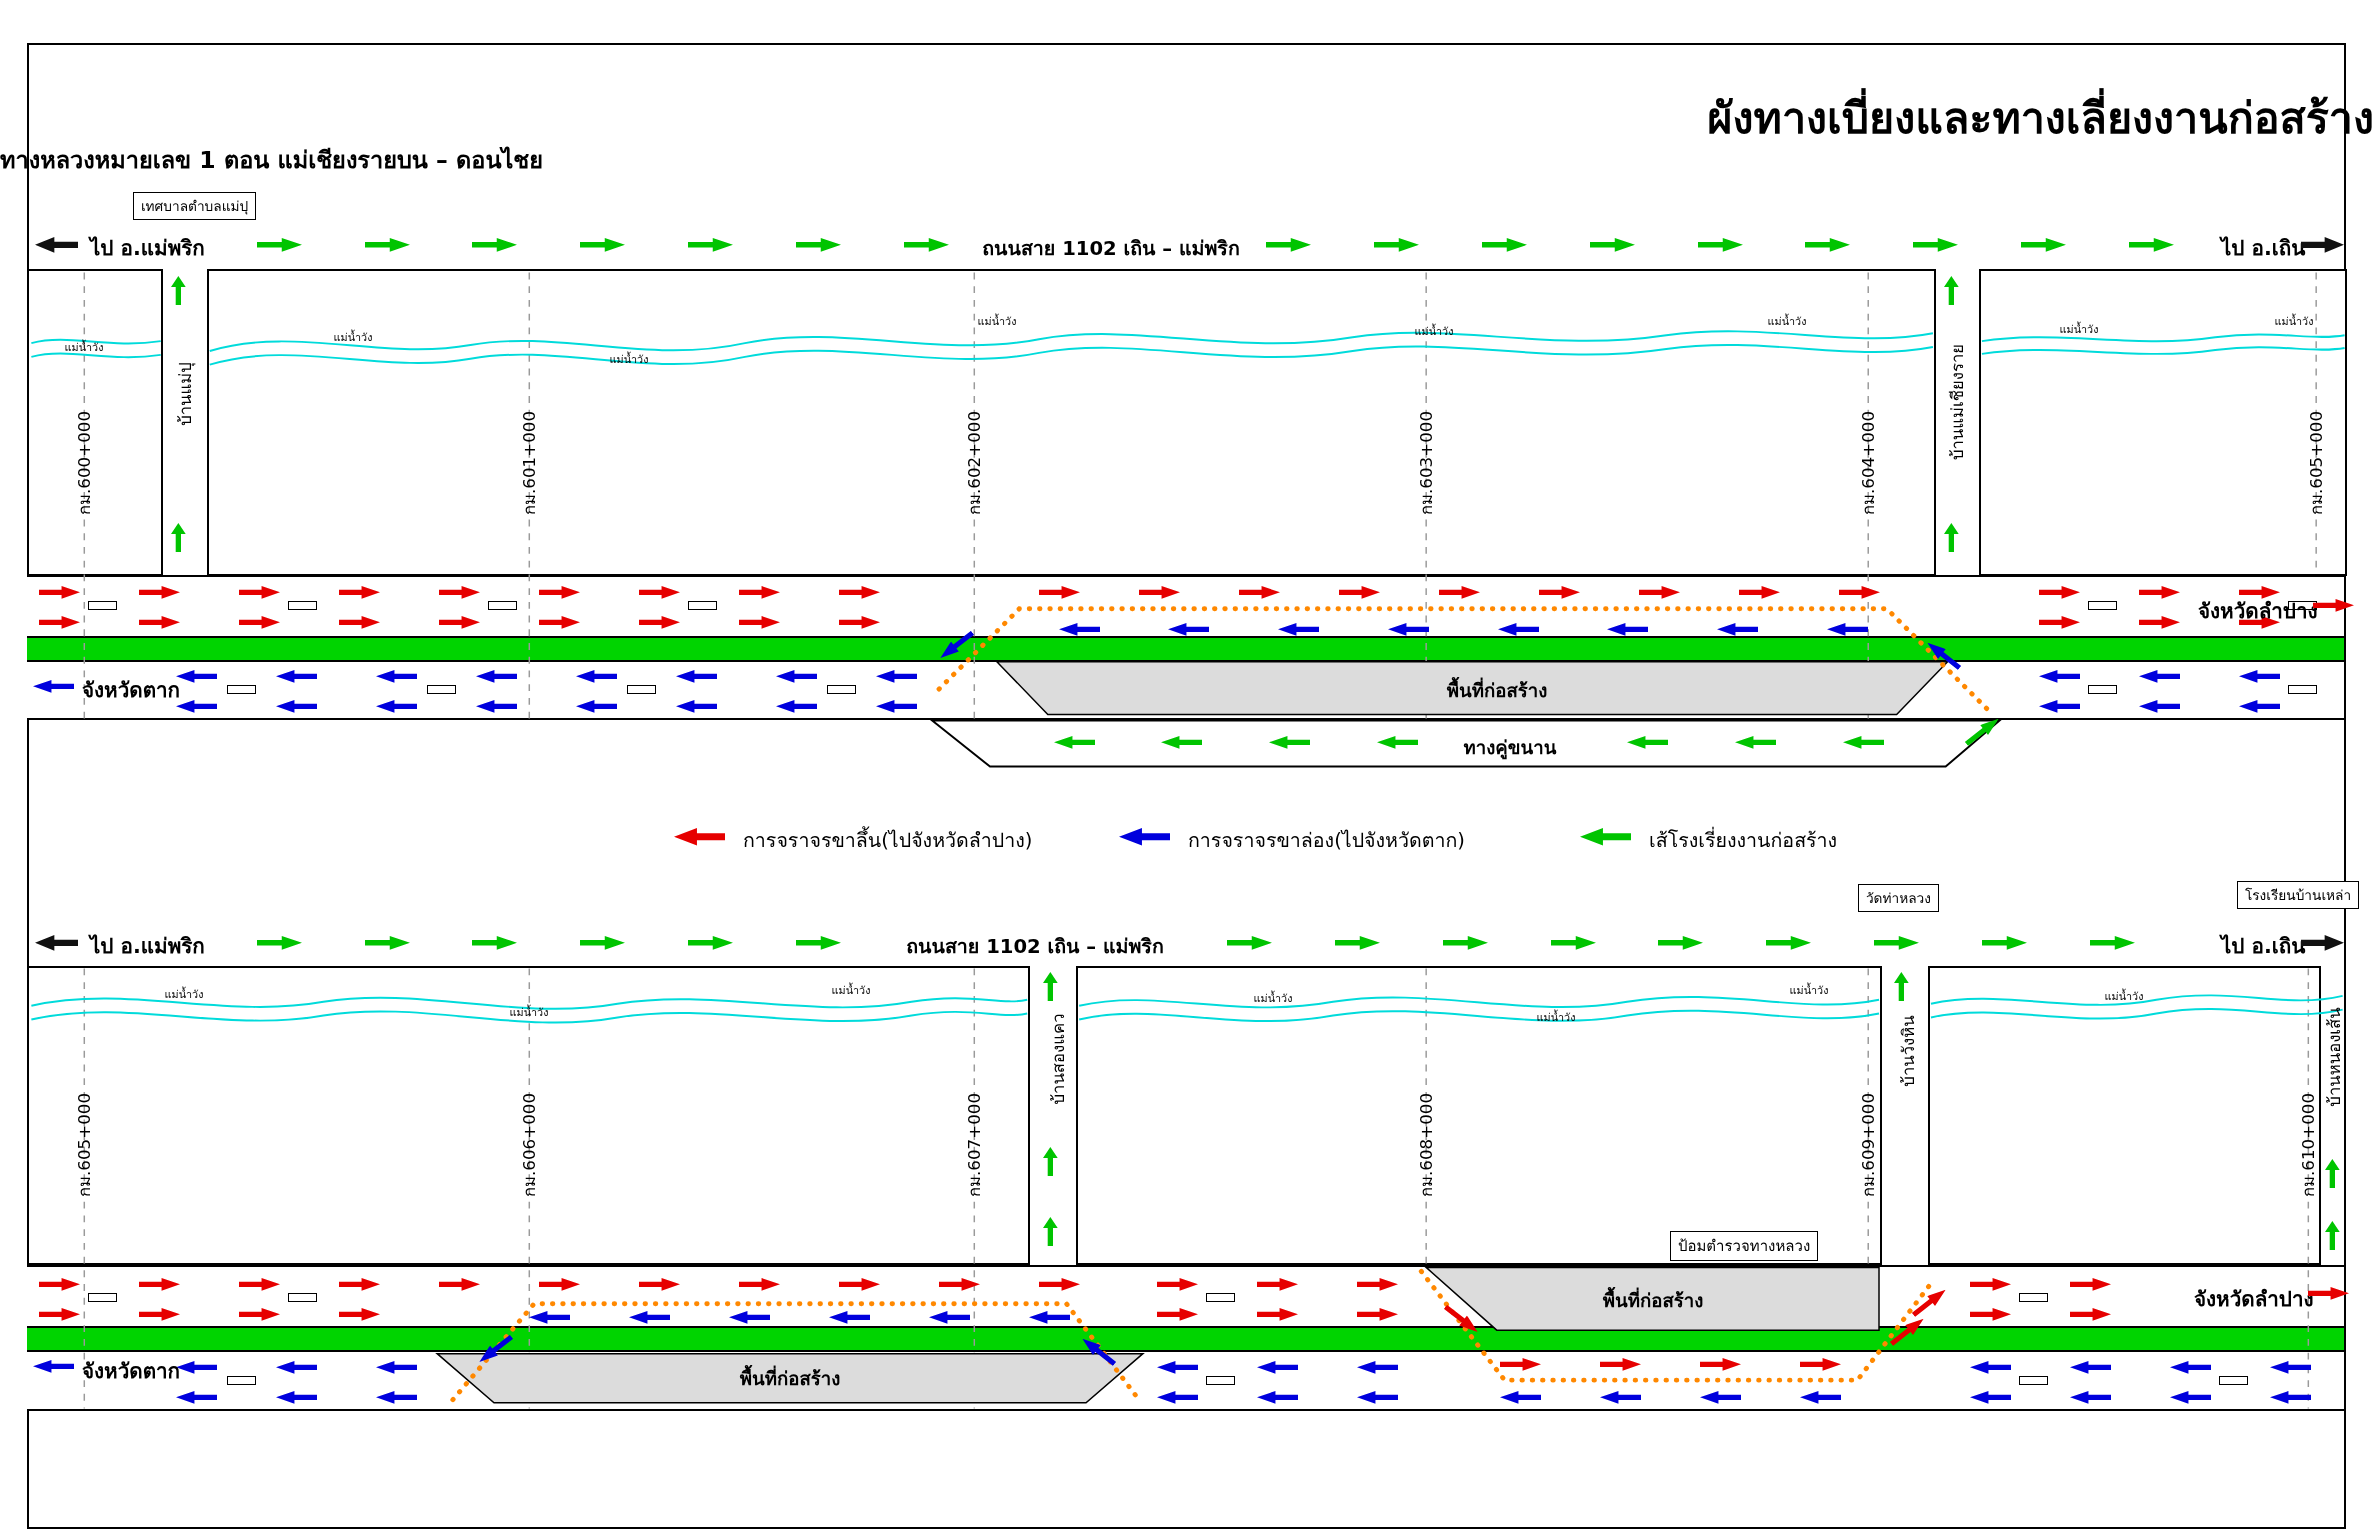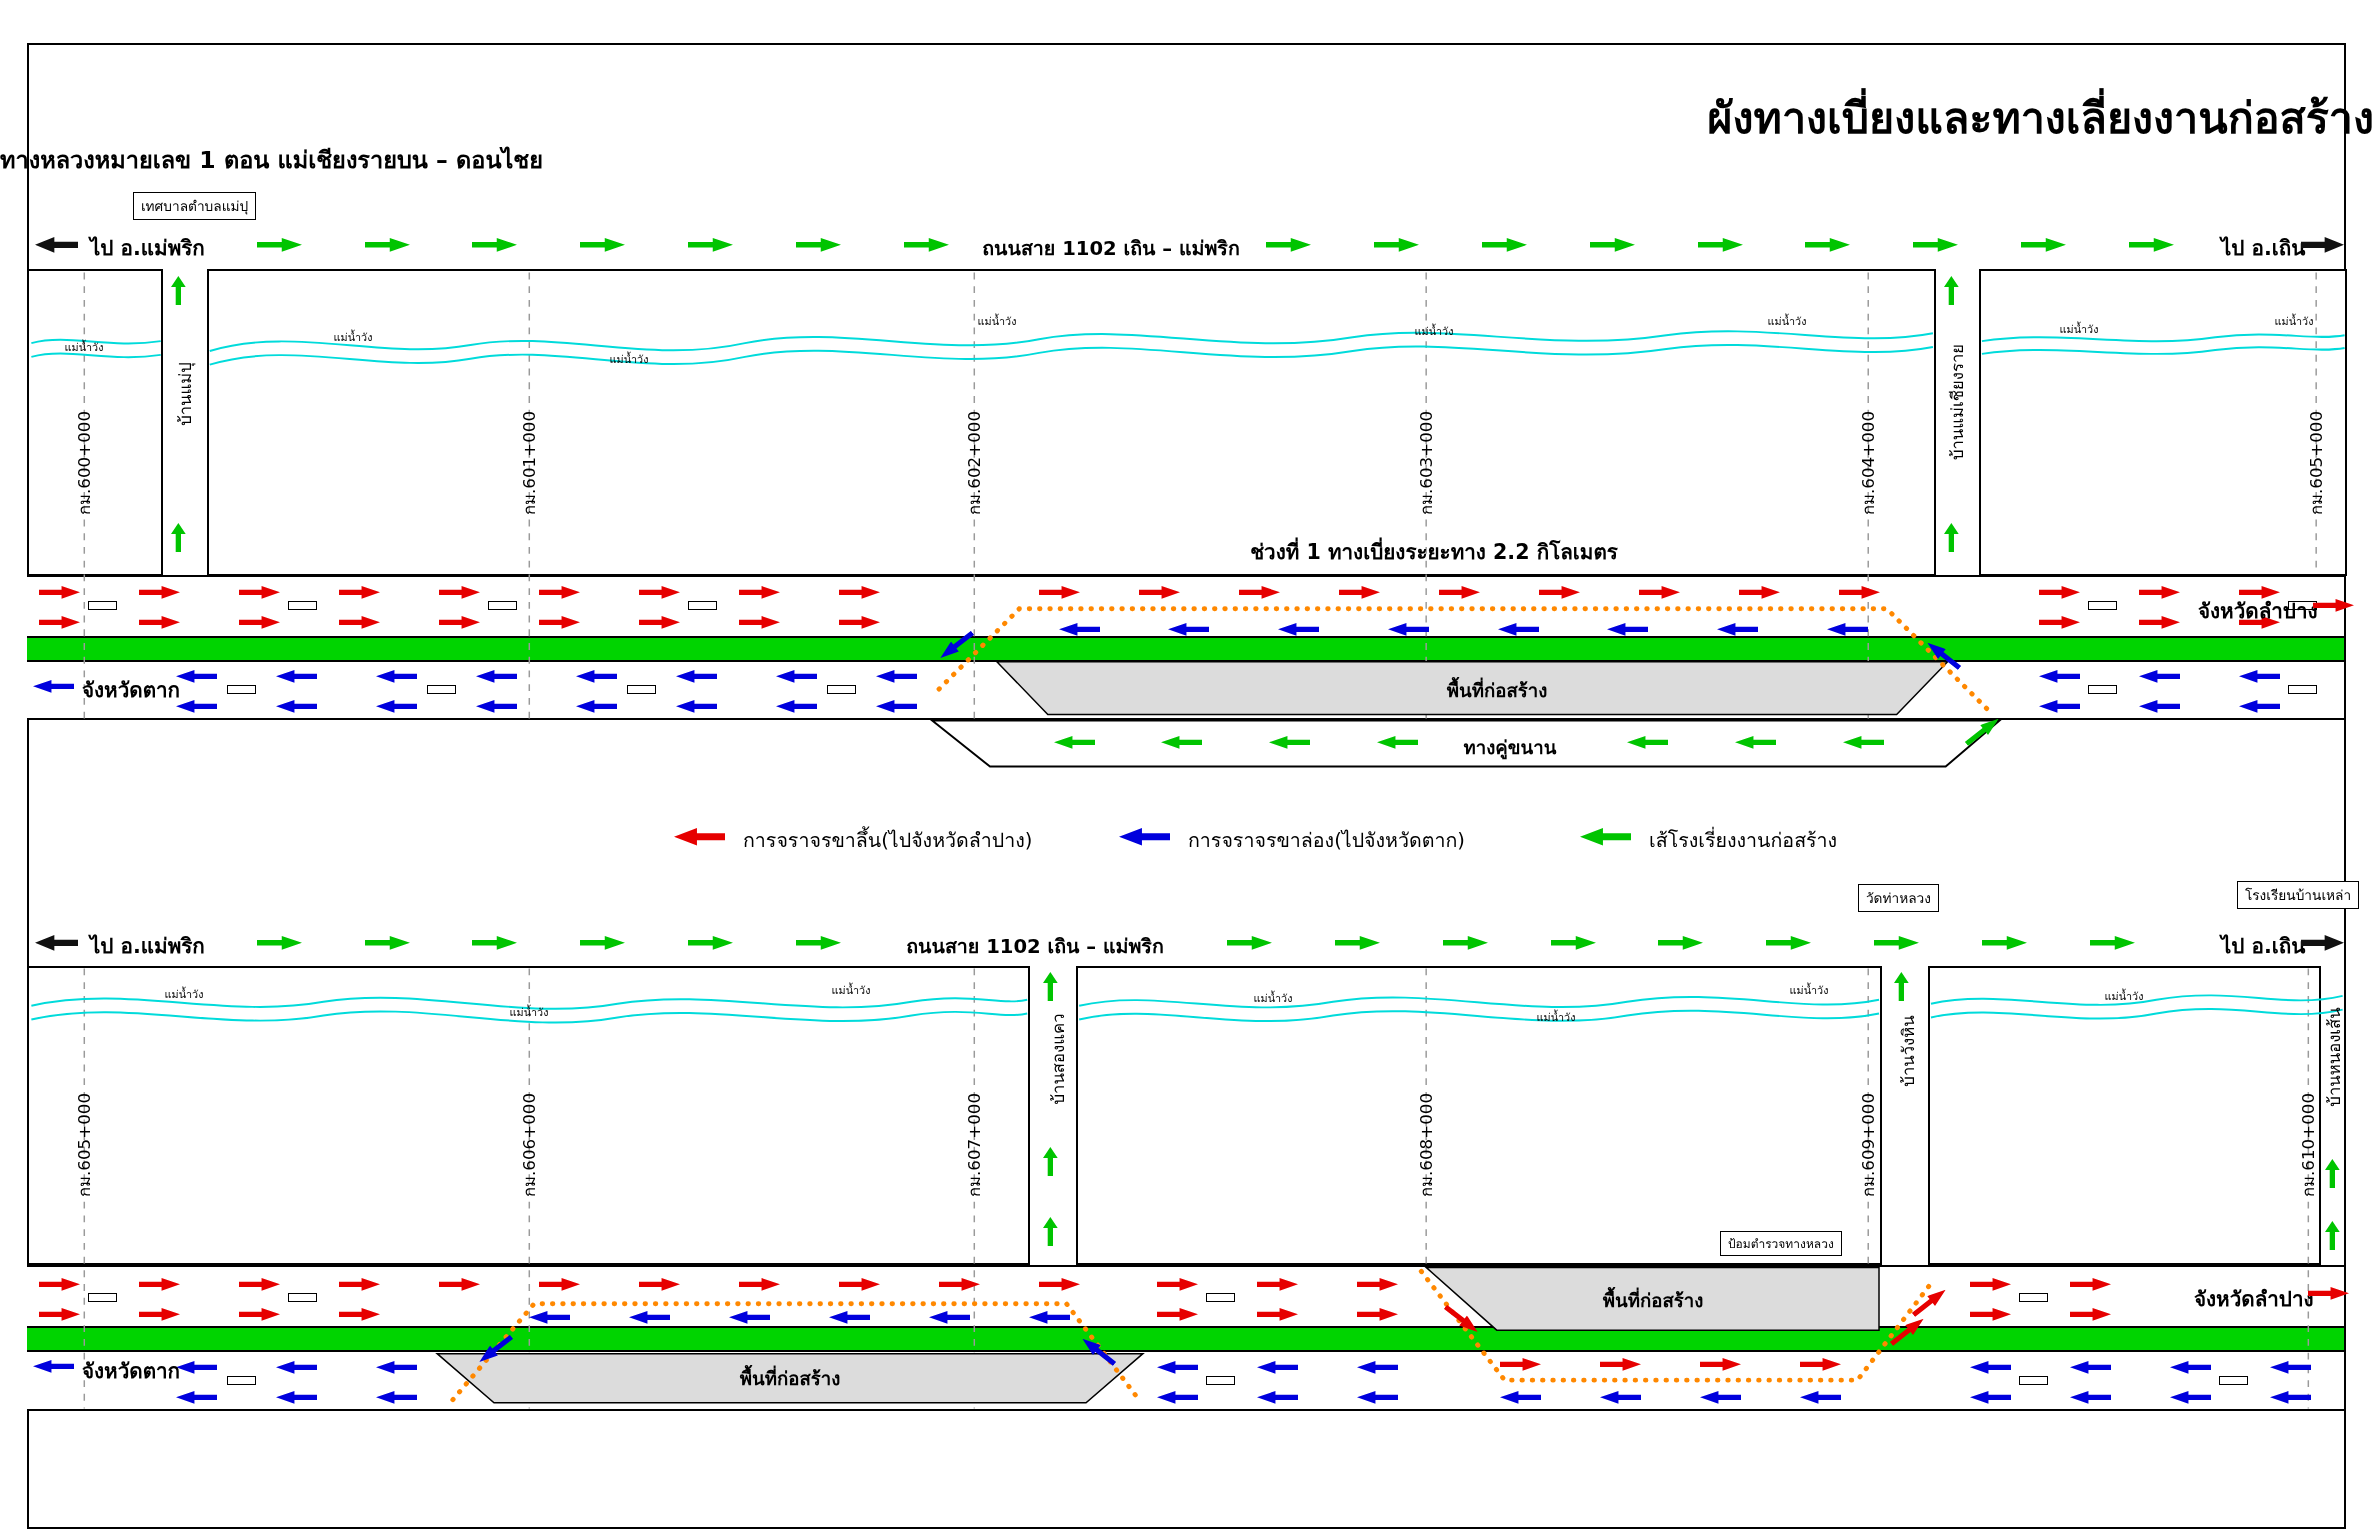--- a/index.html
+++ b/index.html
@@ -143,21 +143,20 @@
     <div class="rlbl" style="left:2079px;top:329px">แม่น้ำวัง</div>
     <div class="rlbl" style="left:2294px;top:321px">แม่น้ำวัง</div>
 
     <div class="kmlbl" style="left:84px;top:463px">กม.600+000</div>
     <div class="kmlbl" style="left:529px;top:463px">กม.601+000</div>
     <div class="kmlbl" style="left:974px;top:463px">กม.602+000</div>
     <div class="kmlbl" style="left:1426px;top:463px">กม.603+000</div>
     <div class="kmlbl" style="left:1868px;top:463px">กม.604+000</div>
     <div class="kmlbl" style="left:2316px;top:463px">กม.605+000</div>
 
-    <div class="tc b f21" style="left:1140px;top:535px;width:588px">ช่วงที่ 1 ทางเบี่ยงระยะทาง 2.2 กิโลเมตร</div>
 
     <i class="a r h cr" style="left:39px;top:586px"></i>
     <i class="a r h cr" style="left:139px;top:586px"></i>
     <i class="a r h cr" style="left:239px;top:586px"></i>
     <i class="a r h cr" style="left:339px;top:586px"></i>
     <i class="a r h cr" style="left:439px;top:586px"></i>
     <i class="a r h cr" style="left:539px;top:586px"></i>
     <i class="a r h cr" style="left:639px;top:586px"></i>
     <i class="a r h cr" style="left:739px;top:586px"></i>
     <i class="a r h cr" style="left:839px;top:586px"></i>
@@ -299,21 +298,21 @@
     <div class="rlbl" style="left:1809px;top:990px">แม่น้ำวัง</div>
     <div class="rlbl" style="left:2124px;top:996px">แม่น้ำวัง</div>
 
     <div class="kmlbl" style="left:84px;top:1145px">กม.605+000</div>
     <div class="kmlbl" style="left:529px;top:1145px">กม.606+000</div>
     <div class="kmlbl" style="left:974px;top:1145px">กม.607+000</div>
     <div class="kmlbl" style="left:1426px;top:1145px">กม.608+000</div>
     <div class="kmlbl" style="left:1868px;top:1145px">กม.609+000</div>
     <div class="kmlbl" style="left:2308px;top:1145px">กม.610+000</div>
 
-    <div class="lblbox" style="left:1720px;top:1231px;font-size:12px">ป้อมตำรวจทางหลวง</div>
+    <div class="lblbox" style="left:1670px;top:1231px;font-size:15px">ป้อมตำรวจทางหลวง</div>
 
     <i class="a r h cr" style="left:39px;top:1278px"></i>
     <i class="a r h cr" style="left:139px;top:1278px"></i>
     <i class="a r h cr" style="left:239px;top:1278px"></i>
     <i class="a r h cr" style="left:339px;top:1278px"></i>
     <i class="a r h cr" style="left:439px;top:1278px"></i>
     <i class="a r h cr" style="left:539px;top:1278px"></i>
     <i class="a r h cr" style="left:639px;top:1278px"></i>
     <i class="a r h cr" style="left:739px;top:1278px"></i>
     <i class="a r h cr" style="left:839px;top:1278px"></i>

